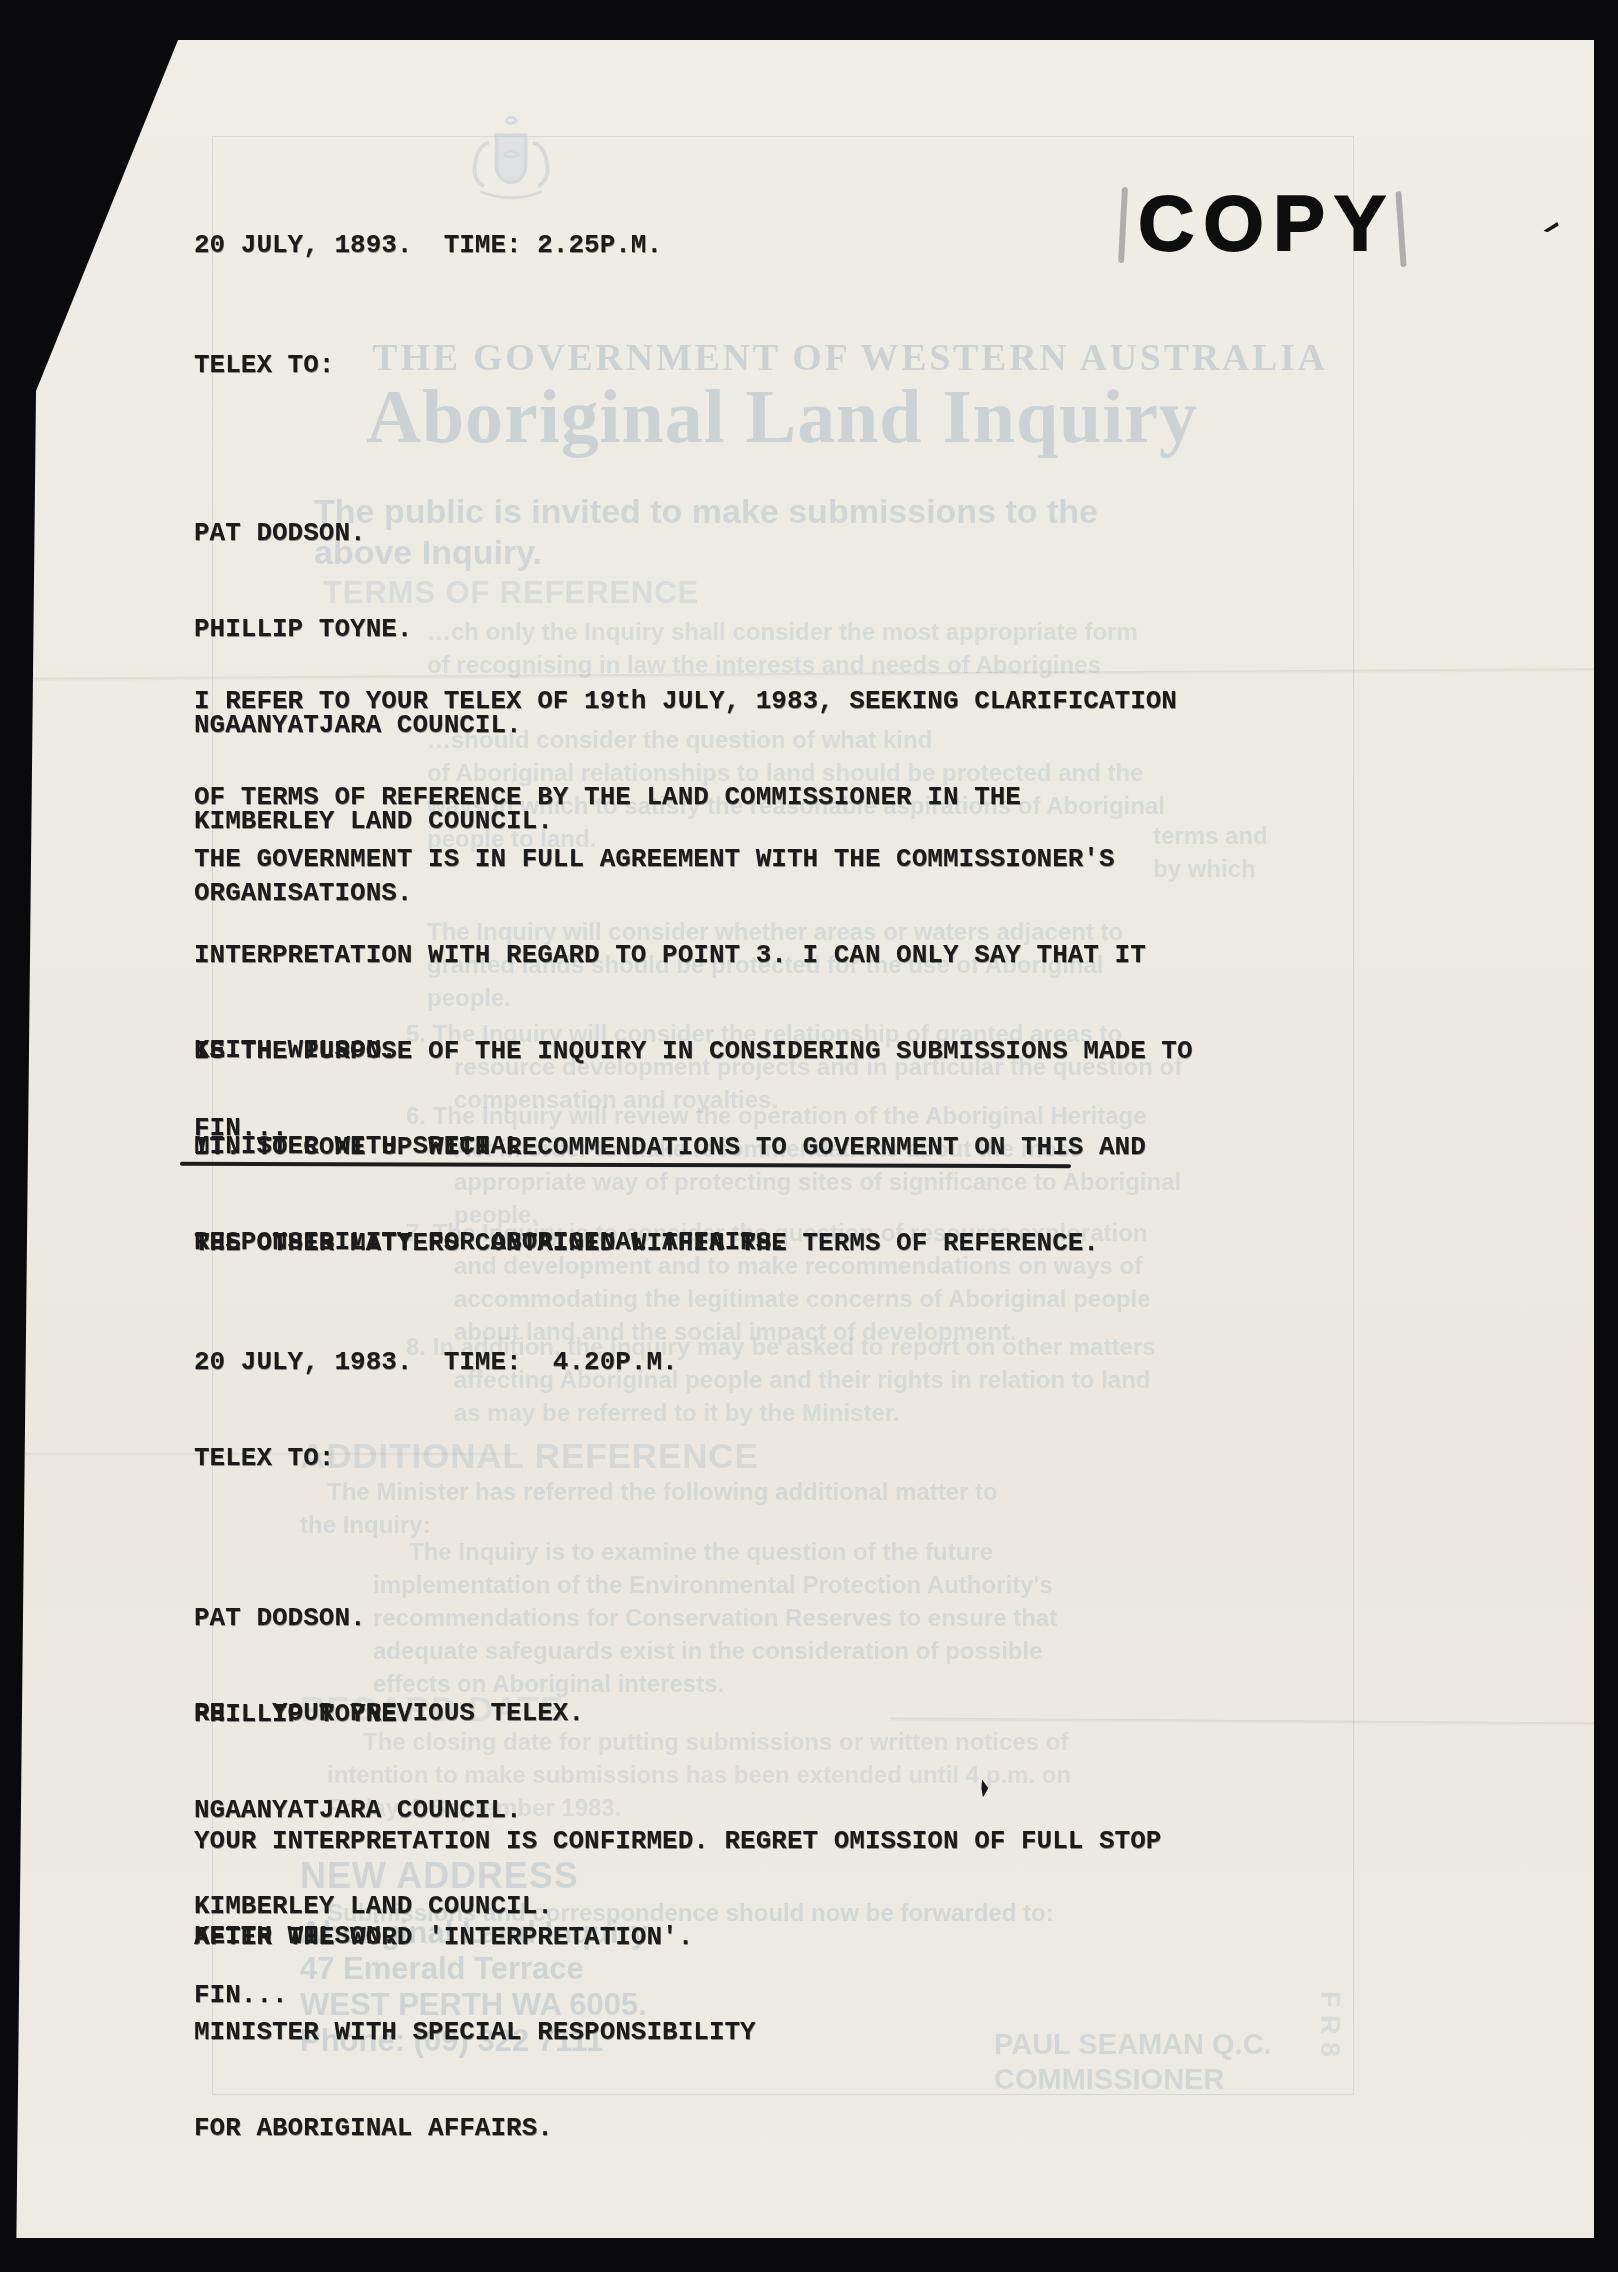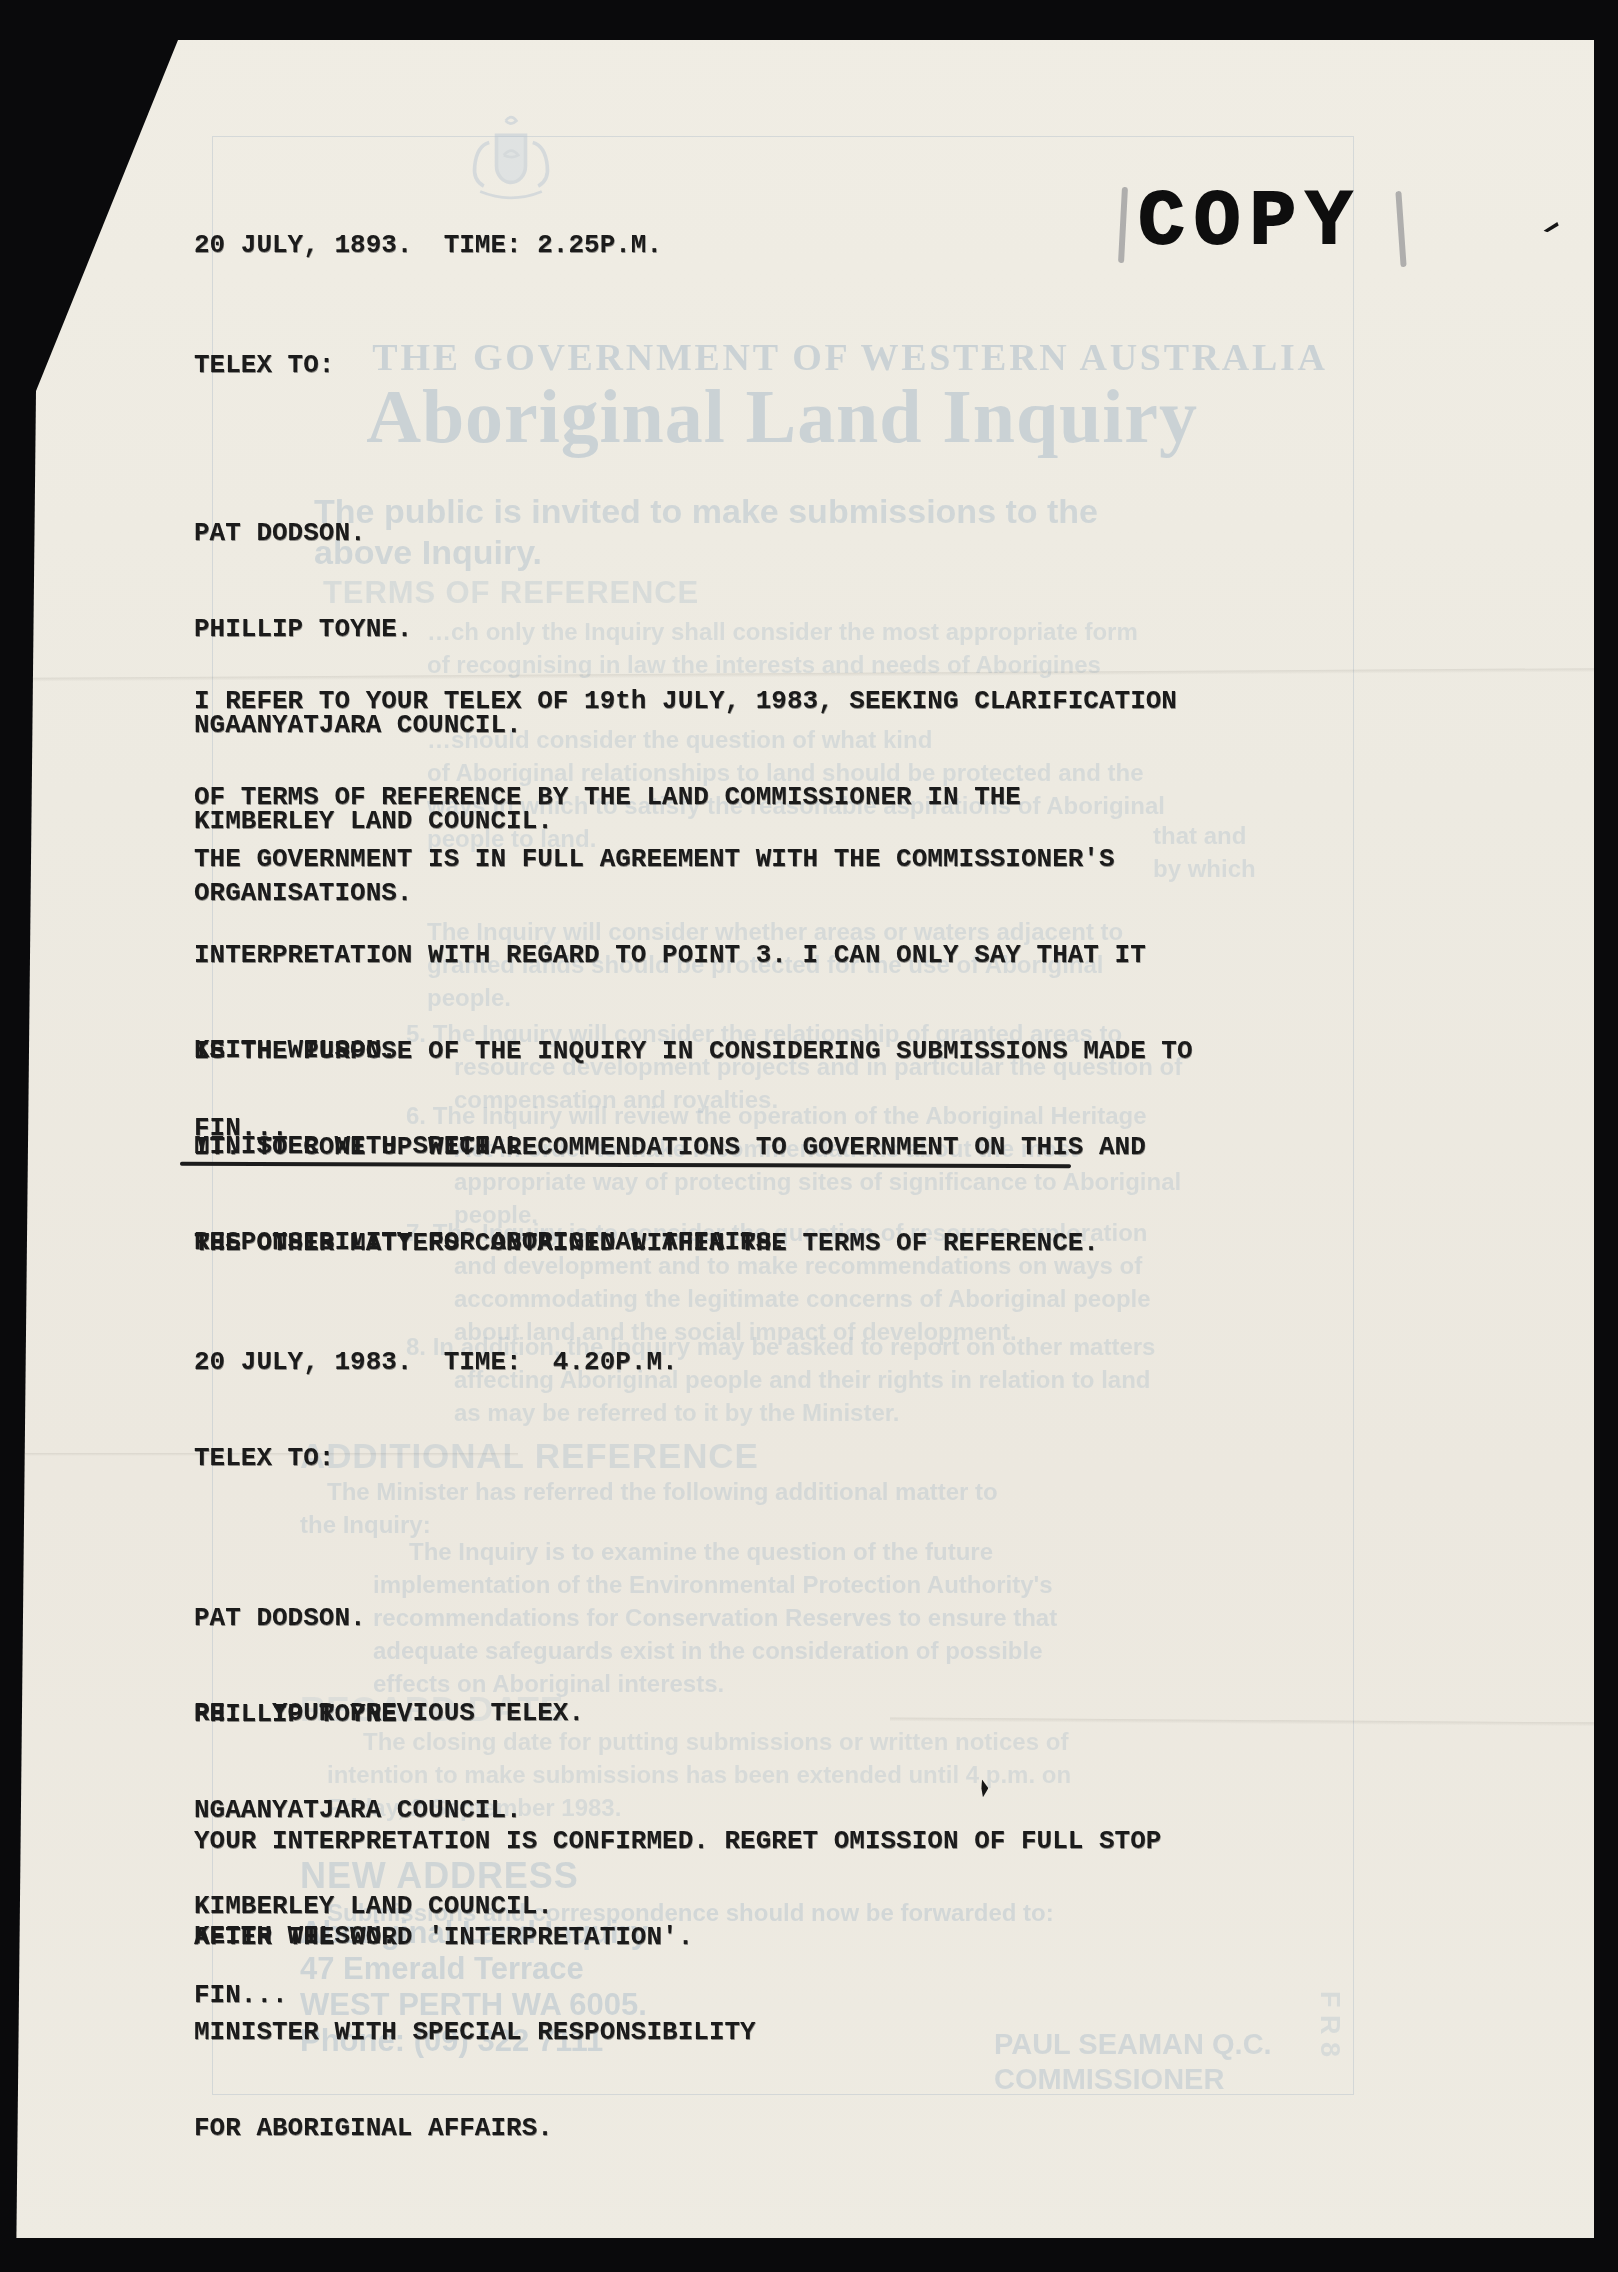--- a/index.html
+++ b/index.html
@@ -22,21 +22,21 @@
   .wm-item{font-size:24px;line-height:33px;opacity:.32;}
   .hang{padding-left:48px;text-indent:-48px;margin-top:21px;}
   .crease{position:absolute;background:linear-gradient(to bottom,rgba(60,55,45,.10),rgba(60,55,45,0));}
   
   .tw{position:absolute;left:194px;font-family:"Liberation Mono","DejaVu Sans Mono",monospace;
       font-size:26px;line-height:32px;font-weight:700;color:#1b1b1b;white-space:pre;
       text-shadow:0.5px 0.5px 0 rgba(25,25,25,.45);}
   .rule{position:absolute;left:180px;top:1163px;width:891px;height:3.6px;background:#1c1c1c;
         transform:rotate(.15deg);border-radius:1.8px;}
   
-  .stamp{position:absolute;left:1138px;top:178px;font-family:Liberation Mono, monospace;
+  .stamp{position:absolute;left:1138px;top:178px;font-family:Liberation Sans, sans-serif;
          font-size:78px;font-weight:bold;letter-spacing:9px;color:#0e0e0e;
          -webkit-text-stroke:1.8px #0e0e0e;}
   .bracket{position:absolute;width:6.4px;height:76px;background:#a3a3a3;border-radius:2.7px;opacity:.85;}
   .ink{position:absolute;background:#161616;}
 </style>
 </head>
 <body>
 
 <div id="stage">
   <div id="paper">
@@ -60,21 +60,21 @@
       <div class="wm wm-invite">The public is invited to make submissions to the
 above Inquiry.</div>
       <div class="wm wm-h" style="left:323px;top:575px;font-size:31px;opacity:.3">TERMS OF REFERENCE</div>
 
       <div class="wm wm-item" style="left:427px;top:615px">…ch only the Inquiry shall consider the most appropriate form
 of recognising in law the interests and needs of Aborigines</div>
       <div class="wm wm-item" style="left:427px;top:723px">…should consider the question of what kind
 of Aboriginal relationships to land should be protected and the
 ways in which to satisfy the reasonable aspirations of Aboriginal
 people to land.</div>
-      <div class="wm wm-item" style="left:1153px;top:819px">that and
+      <div class="wm wm-item" style="left:1153px;top:819px">terms and
 by which</div>
       <div class="wm wm-item" style="left:427px;top:915px">The Inquiry will consider whether areas or waters adjacent to
 granted lands should be protected for the use of Aboriginal
 people.</div>
       <div class="wm wm-item hang" style="left:406px;top:996px">5.  The Inquiry will consider the relationship of granted areas to
 resource development projects and in particular the question of
 compensation and royalties.</div>
       <div class="wm wm-item hang" style="left:406px;top:1078px">6.  The Inquiry will review the operation of the Aboriginal Heritage
 Act in order to make recommendations about the most
 appropriate way of protecting sites of significance to Aboriginal

